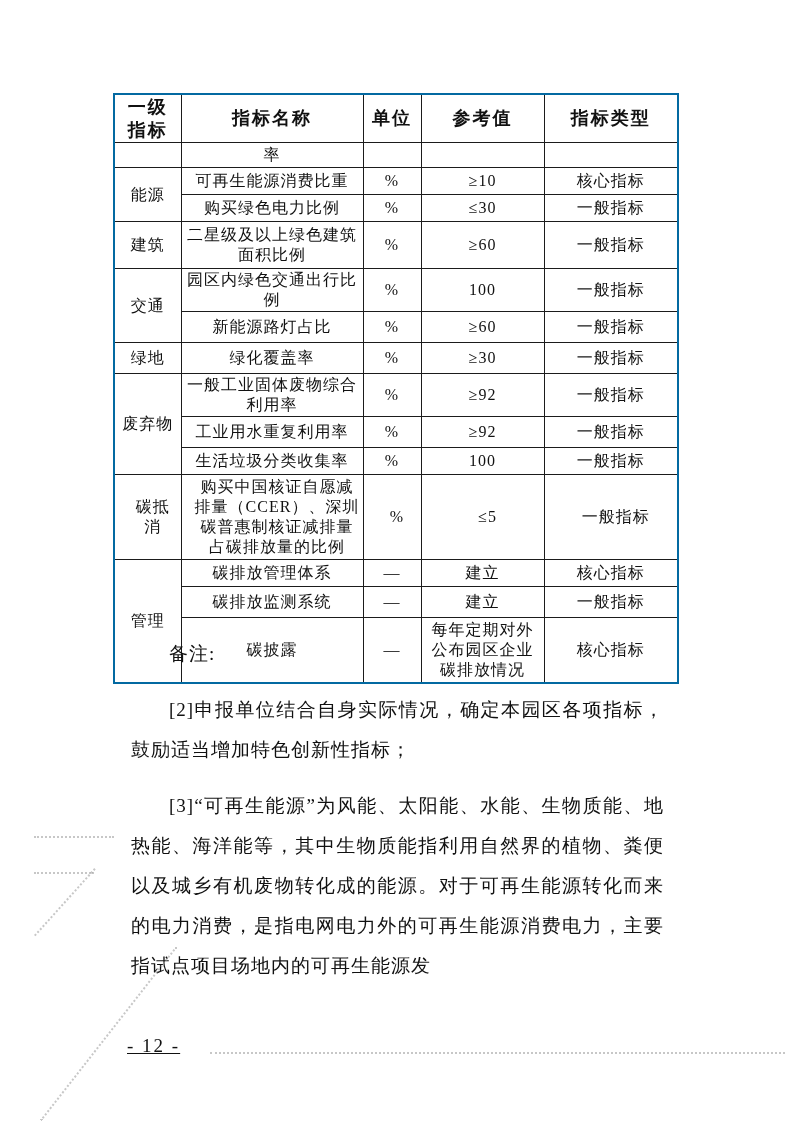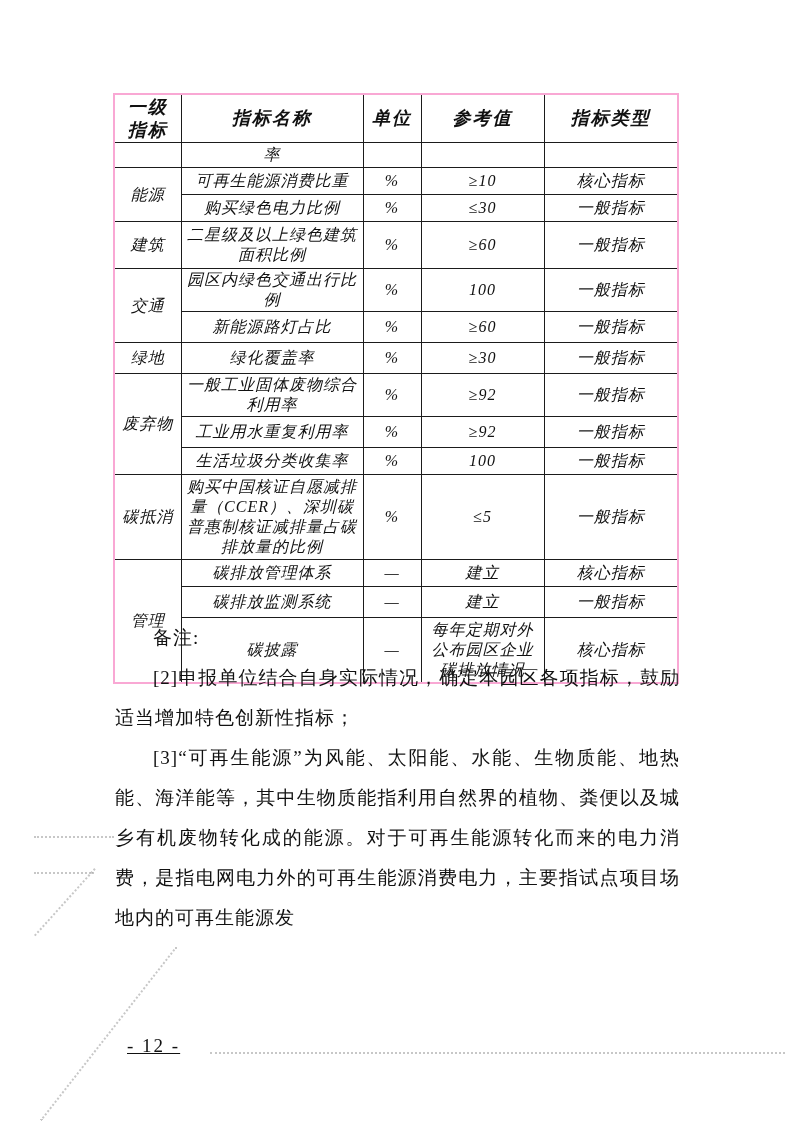--- a/index.html
+++ b/index.html
@@ -18,38 +18,38 @@
   }
   table.indicator col.c1{width:67px;}
   table.indicator col.c2{width:182px;}
   table.indicator col.c3{width:58px;}
   table.indicator col.c4{width:123px;}
   table.indicator col.c5{width:134px;}
   table.indicator th,table.indicator td{
     border:1px solid #1b1b1b;text-align:center;vertical-align:middle;
     padding:1px 3px;letter-spacing:1px;
   }
-  table.indicator{border:2px solid #f9a8d4;font-style:italic;}
+  table.indicator{border:2px solid #0369a1;}
   table.indicator th{font-weight:bold;font-size:18px;letter-spacing:2px;}
   tr.h-hdr   th{height:42px;}
   tr.h-cont  td{height:22px;}
   tr.h-s     td{height:24px;}
   tr.h-s2    td{height:28px;}
   tr.h-m     td{height:44px;}
   tr.h-w     td{height:40px;}
-  tr.h-off   td{height:82px;}
+  tr.h-off   td{height:82px;padding-left:13px;}
   tr.h-dis   td{height:62px;}
 
   
   .notes{
     position:absolute;left:115px;top:618px;width:565px;
     font-size:19px;line-height:40px;text-align:justify;
     letter-spacing:1px;
   }
-  .notes p{margin:0;text-indent:2em;}
+  .notes p{margin:16px;text-indent:2em;}
   .notes .label{text-indent:2em;}
 
   
   .page-number{
     position:absolute;left:127px;top:1035px;font-size:19px;letter-spacing:2px;text-decoration:underline;
   }
 
   
   .artifact{position:absolute;pointer-events:none;opacity:.55;}
   .dot-h{border-top:2px dotted #9a9a9a;}

